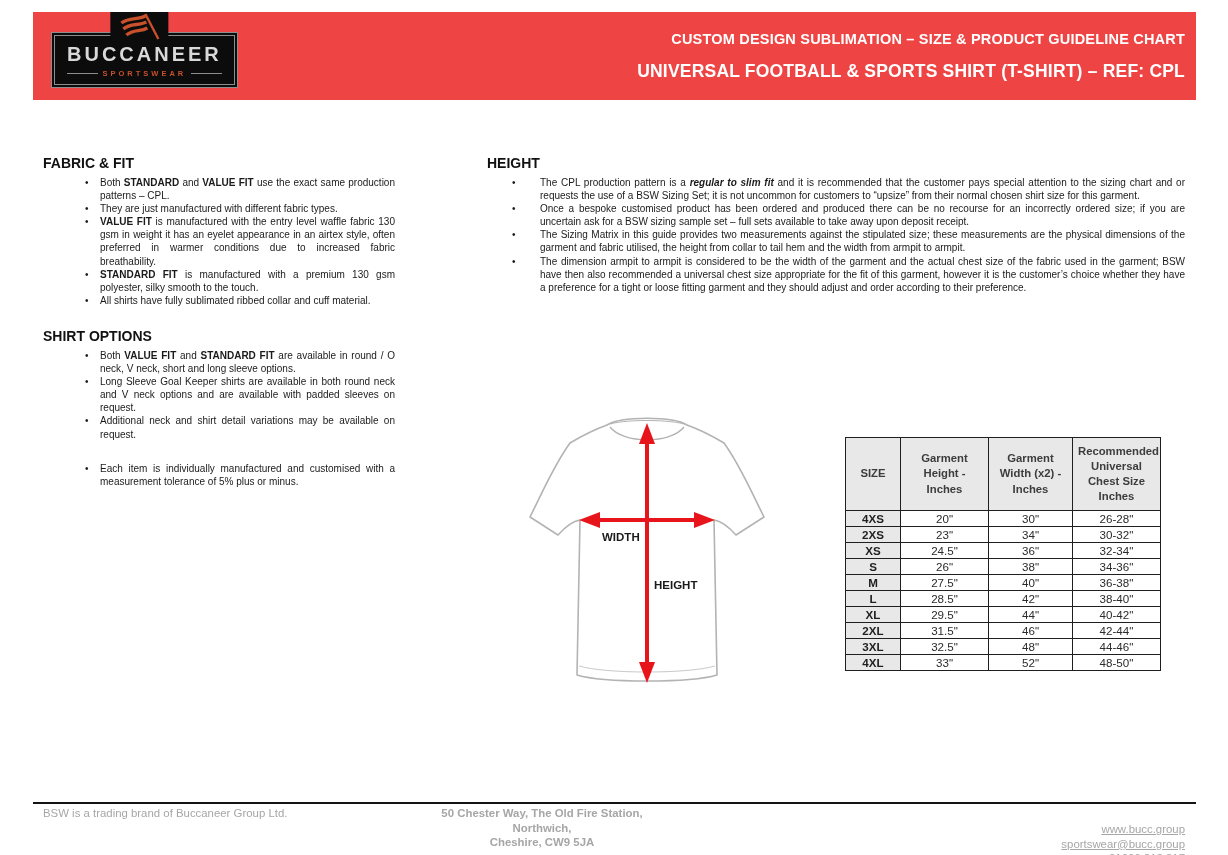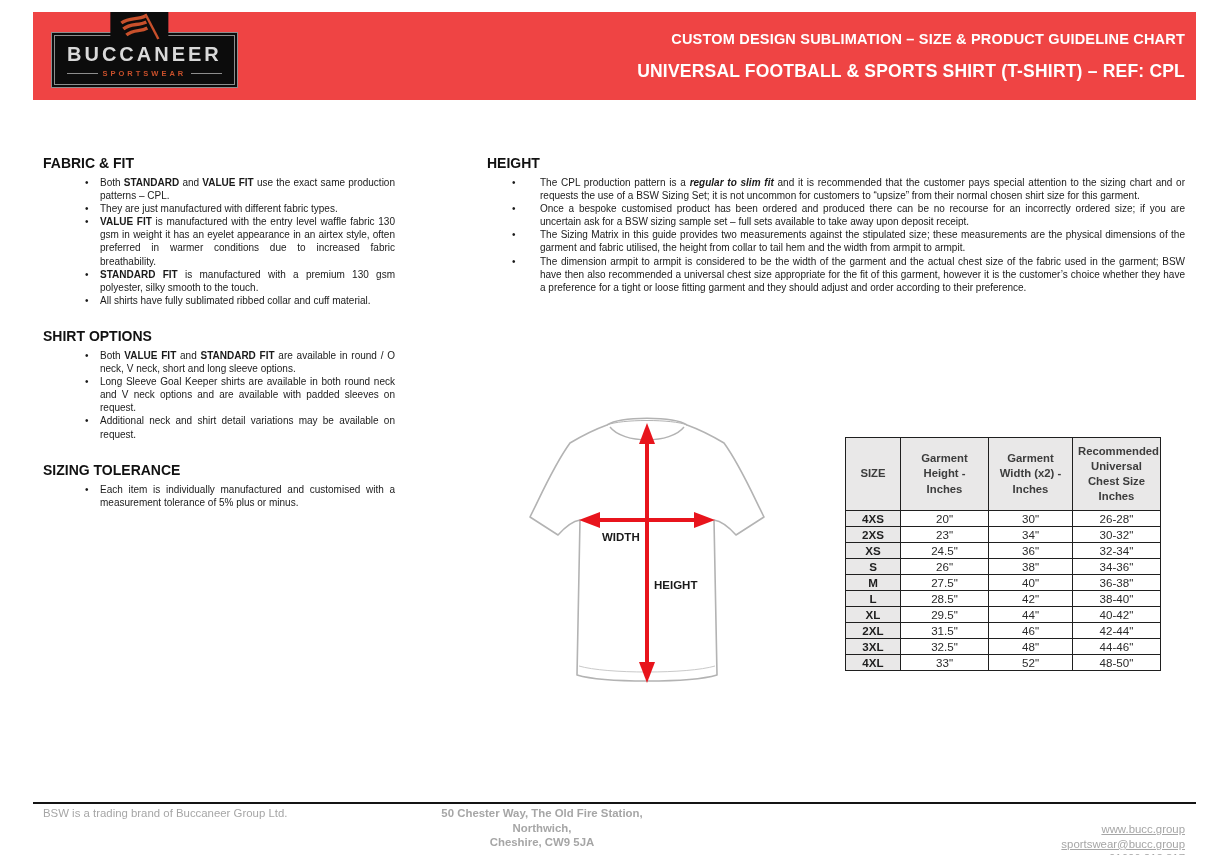--- a/index.html
+++ b/index.html
@@ -103,21 +103,20 @@
     </div>
     <div class="sec">
       <div class="sec-title">SHIRT OPTIONS</div>
       <ul class="bullets">
           <li><span>Both </span><span class="b">VALUE FIT</span><span> and </span><span class="b">STANDARD FIT</span><span> are available in round / O neck, V neck, short and long sleeve options.</span></li>
           <li><span>Long Sleeve Goal Keeper shirts are available in both round neck and V neck options and are available with padded sleeves on request.</span></li>
           <li><span>Additional neck and shirt detail variations may be available on request.</span></li>
         </ul>
     </div>
     <div class="sec">
-      <div class="sec-title">SIZING TOLERANCE</div>
       <ul class="bullets">
           <li><span>Each item is individually manufactured and customised with a measurement tolerance of 5% plus or minus.</span></li>
         </ul>
     </div>
   </div>
 
   <div class="col-right">
     <div class="sec">
       <div class="sec-title">HEIGHT</div>
       <ul class="bullets">

